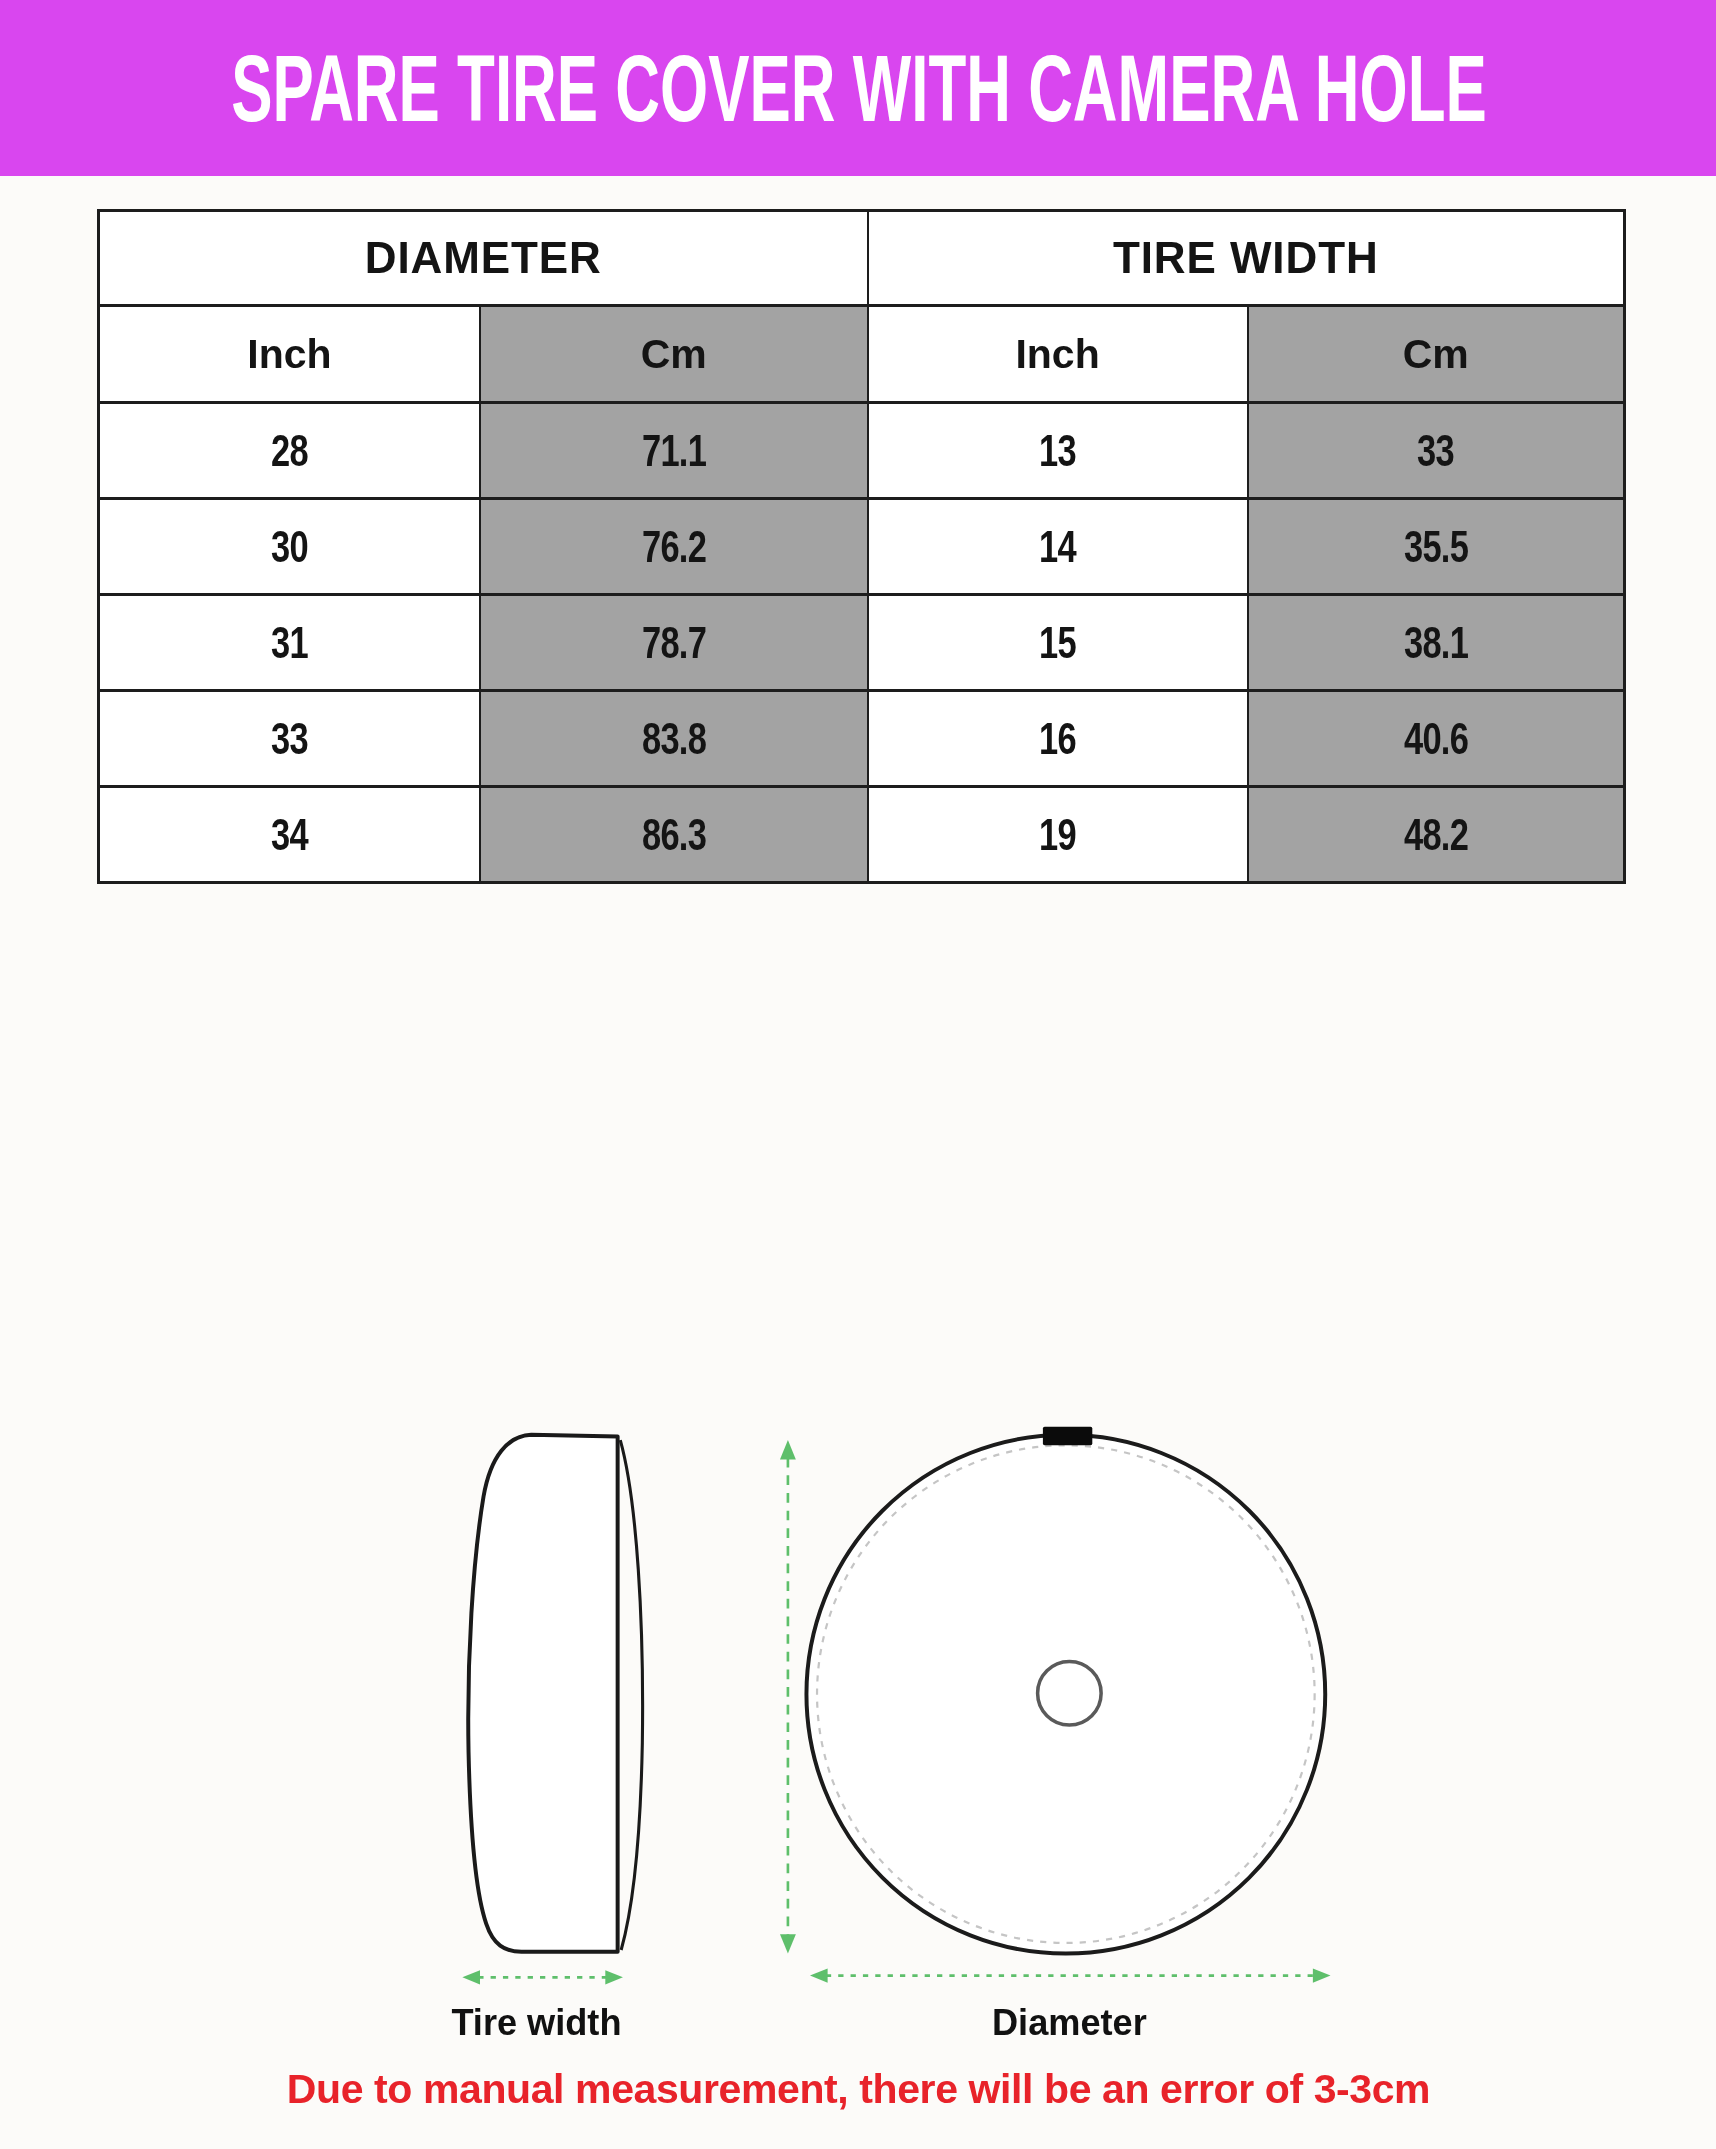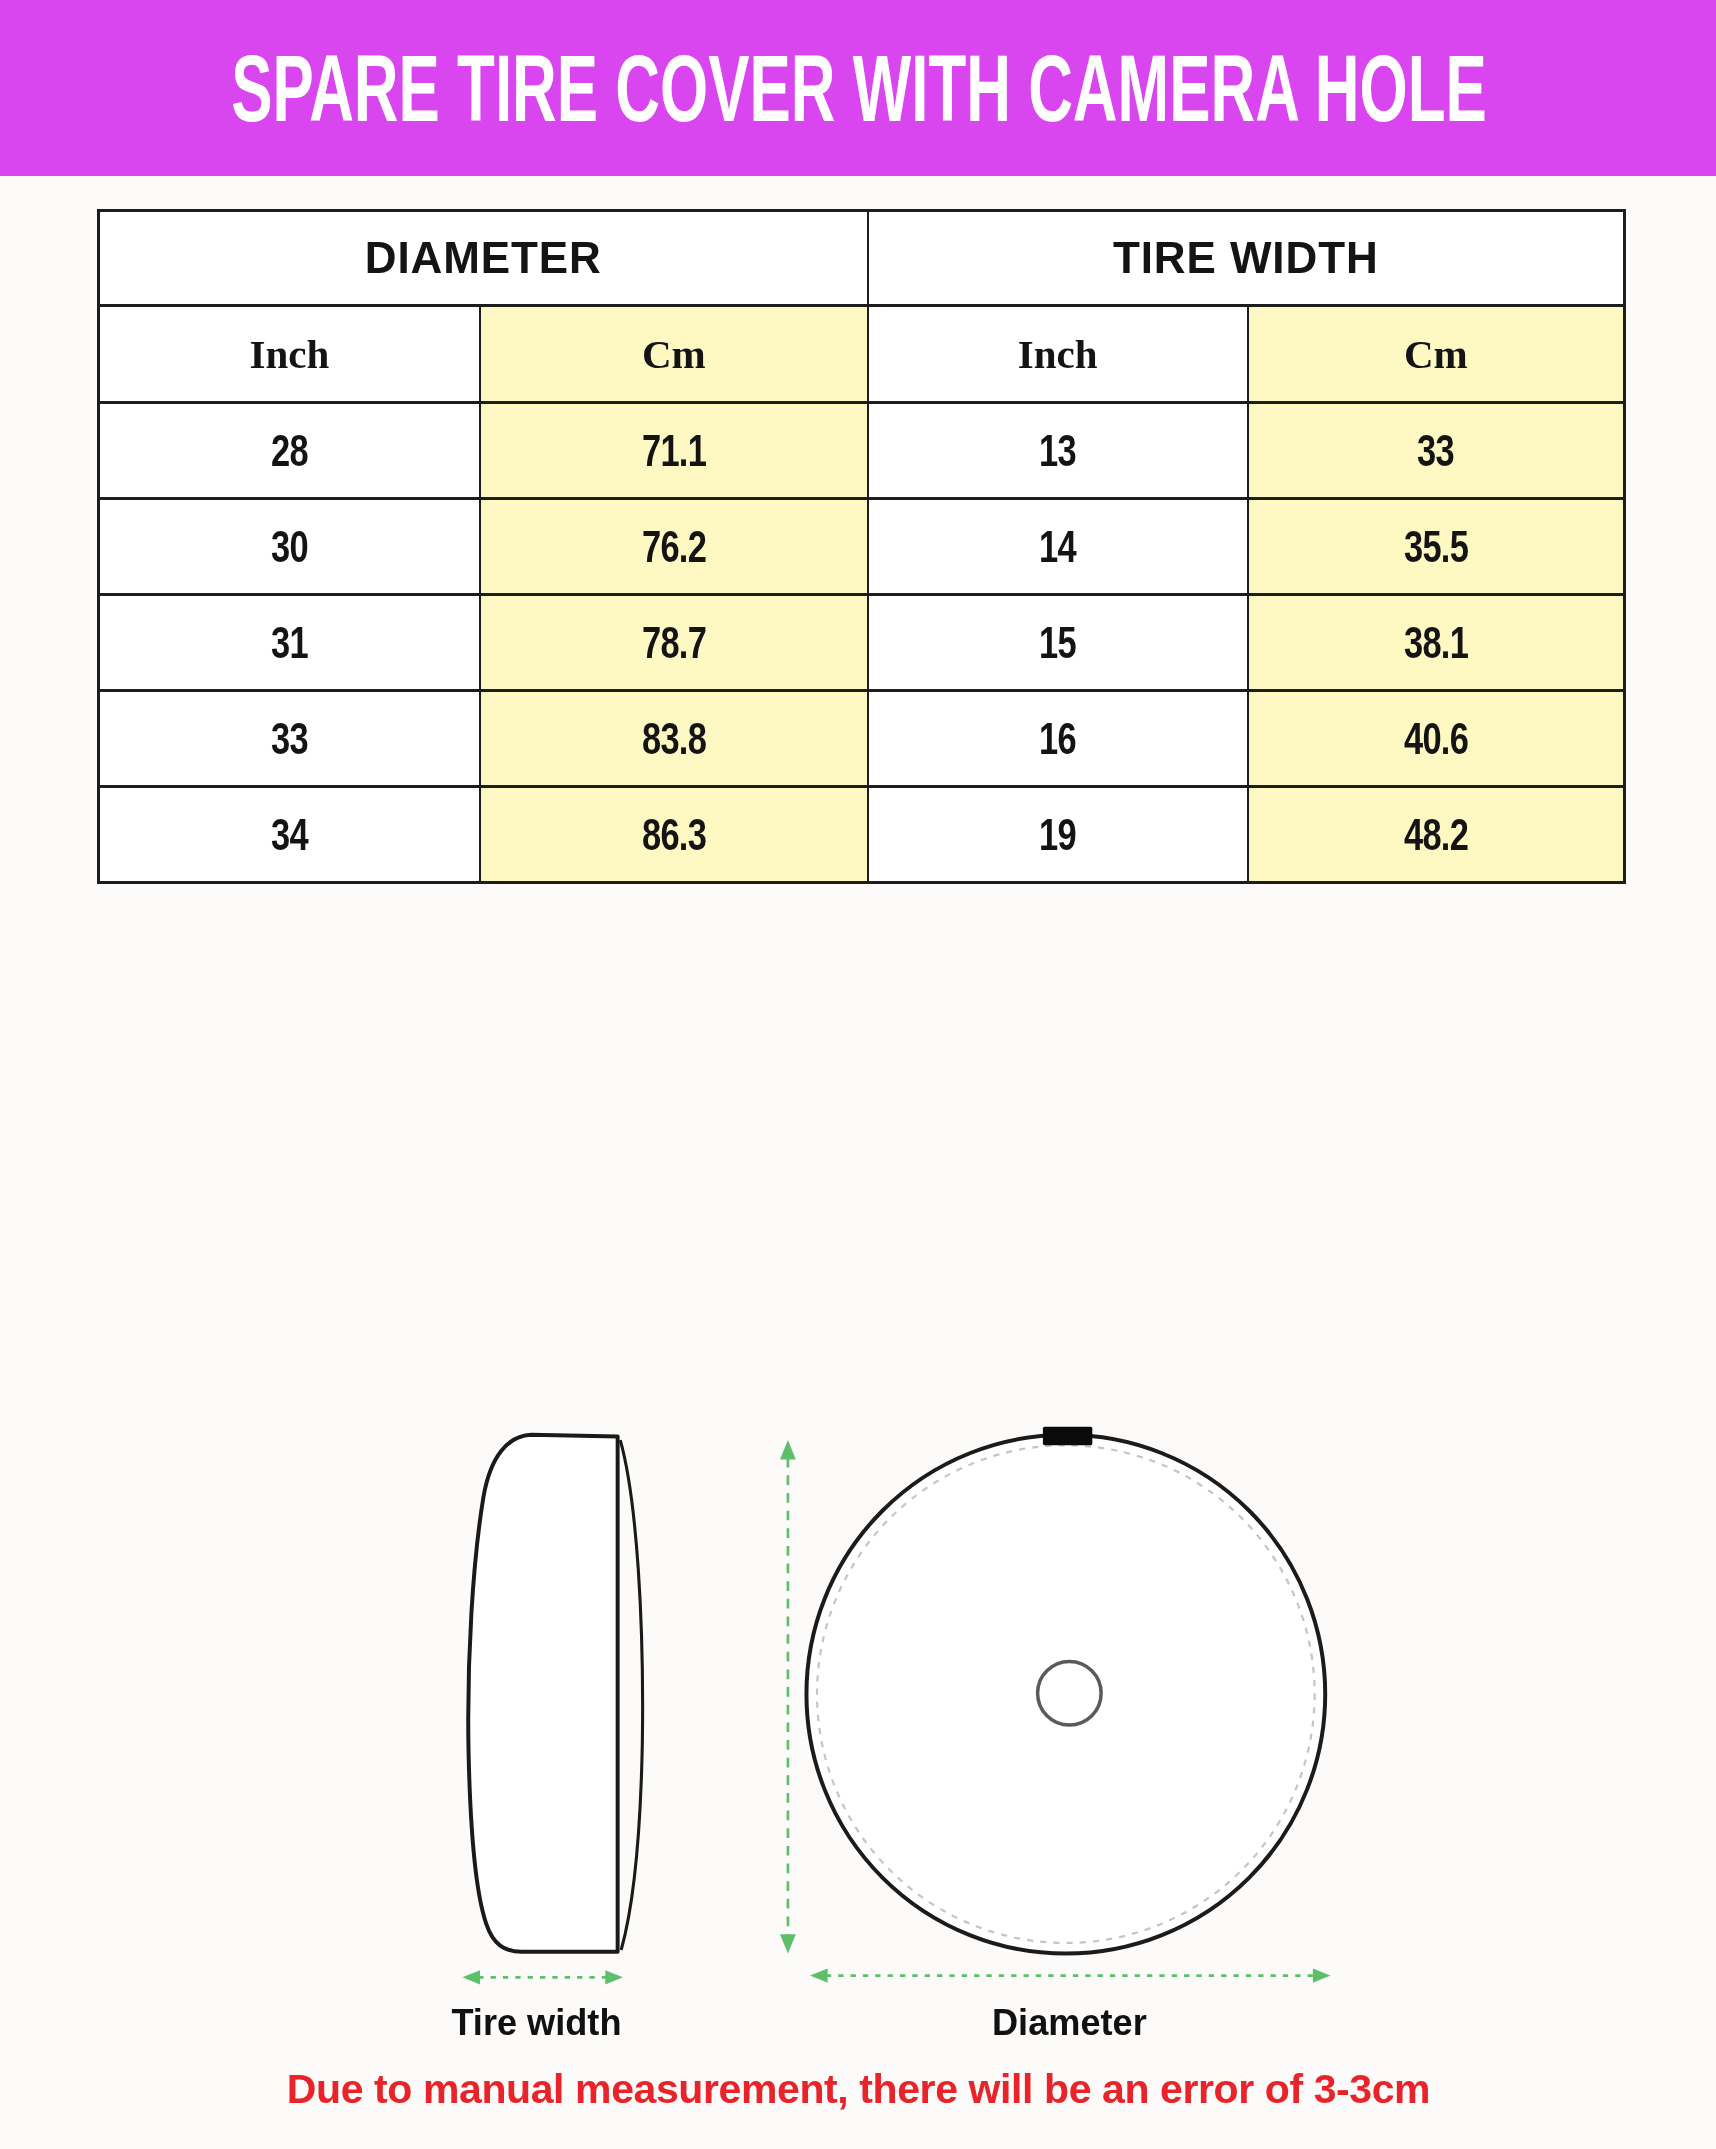--- a/index.html
+++ b/index.html
@@ -23,29 +23,29 @@
   table.size-table{
     position:absolute;left:97px;top:209px;width:1529px;
     border-collapse:collapse;table-layout:fixed;background:#FFFFFF;
     border:3.5px solid #1D1D1D;
   }
   .size-table th,.size-table td{
     border:3.5px solid #1D1D1D;border-left-width:2.6px;border-right-width:2.6px;
     text-align:center;vertical-align:middle;padding:0;color:#141414;
   }
   .size-table tr.group-row{height:95px;}
-  .size-table tr.sub-row{height:97px;font-family:Liberation Serif, serif;}
+  .size-table tr.sub-row{height:97px;}
   .size-table tbody tr{height:96px;}
   .group-head{font-size:44px;font-weight:700;letter-spacing:0.9px;}
   .sub-head{font-size:41px;font-weight:700;}
   td .num{
     display:inline-block;font-size:42px;font-weight:600;
     transform:scale(0.82,1.04);letter-spacing:-0.9px;white-space:nowrap;
   }
-  .shaded{background:#fef9c3;}
+  .shaded{background:#a3a3a3;}
   
   .diagram-svg{position:absolute;left:0;top:1373px;}
   .dim-label{font-size:41px;font-weight:700;fill:#111111;}
   
   .note{
     position:absolute;left:0;top:2066px;width:1717px;
     text-align:center;color:#E8232A;font-size:41px;font-weight:700;
     letter-spacing:-0.4px;
   }
 </style>

